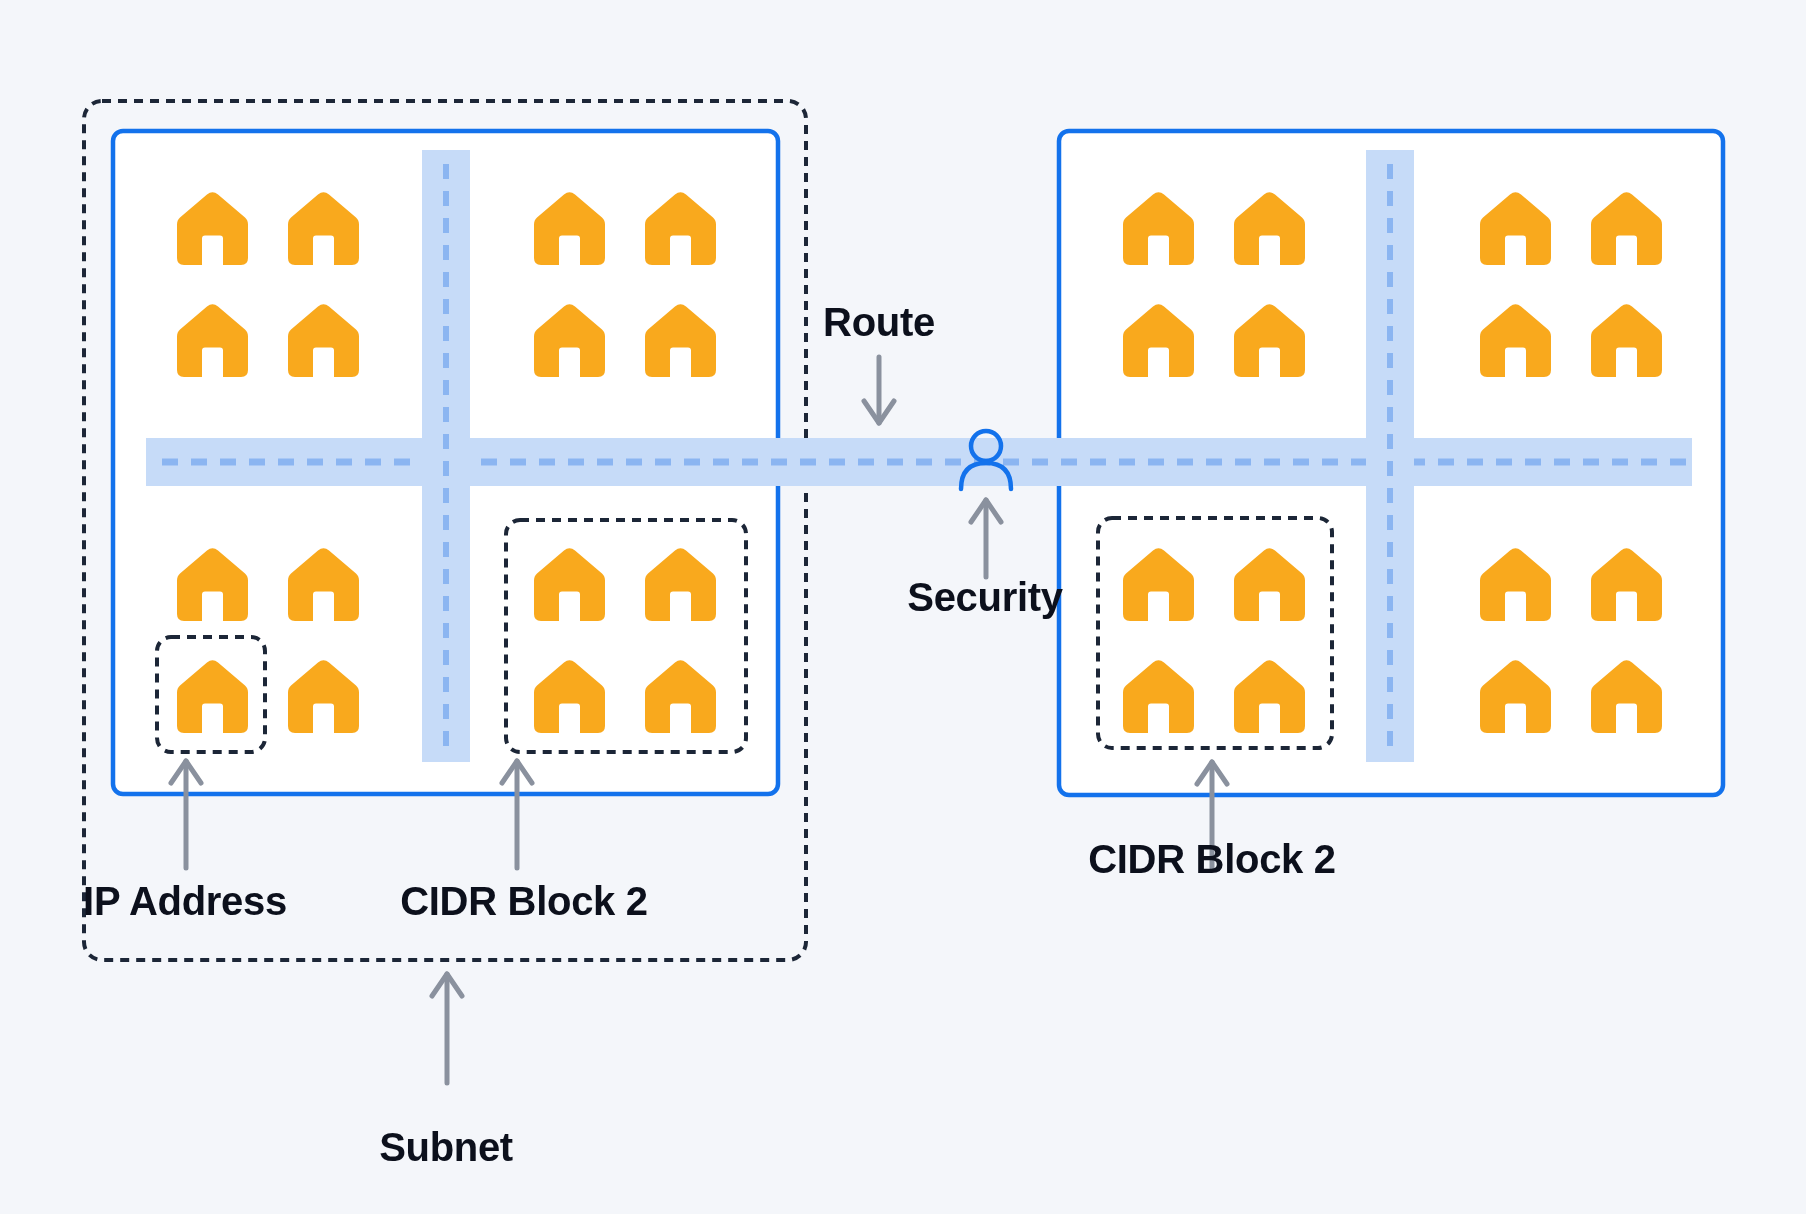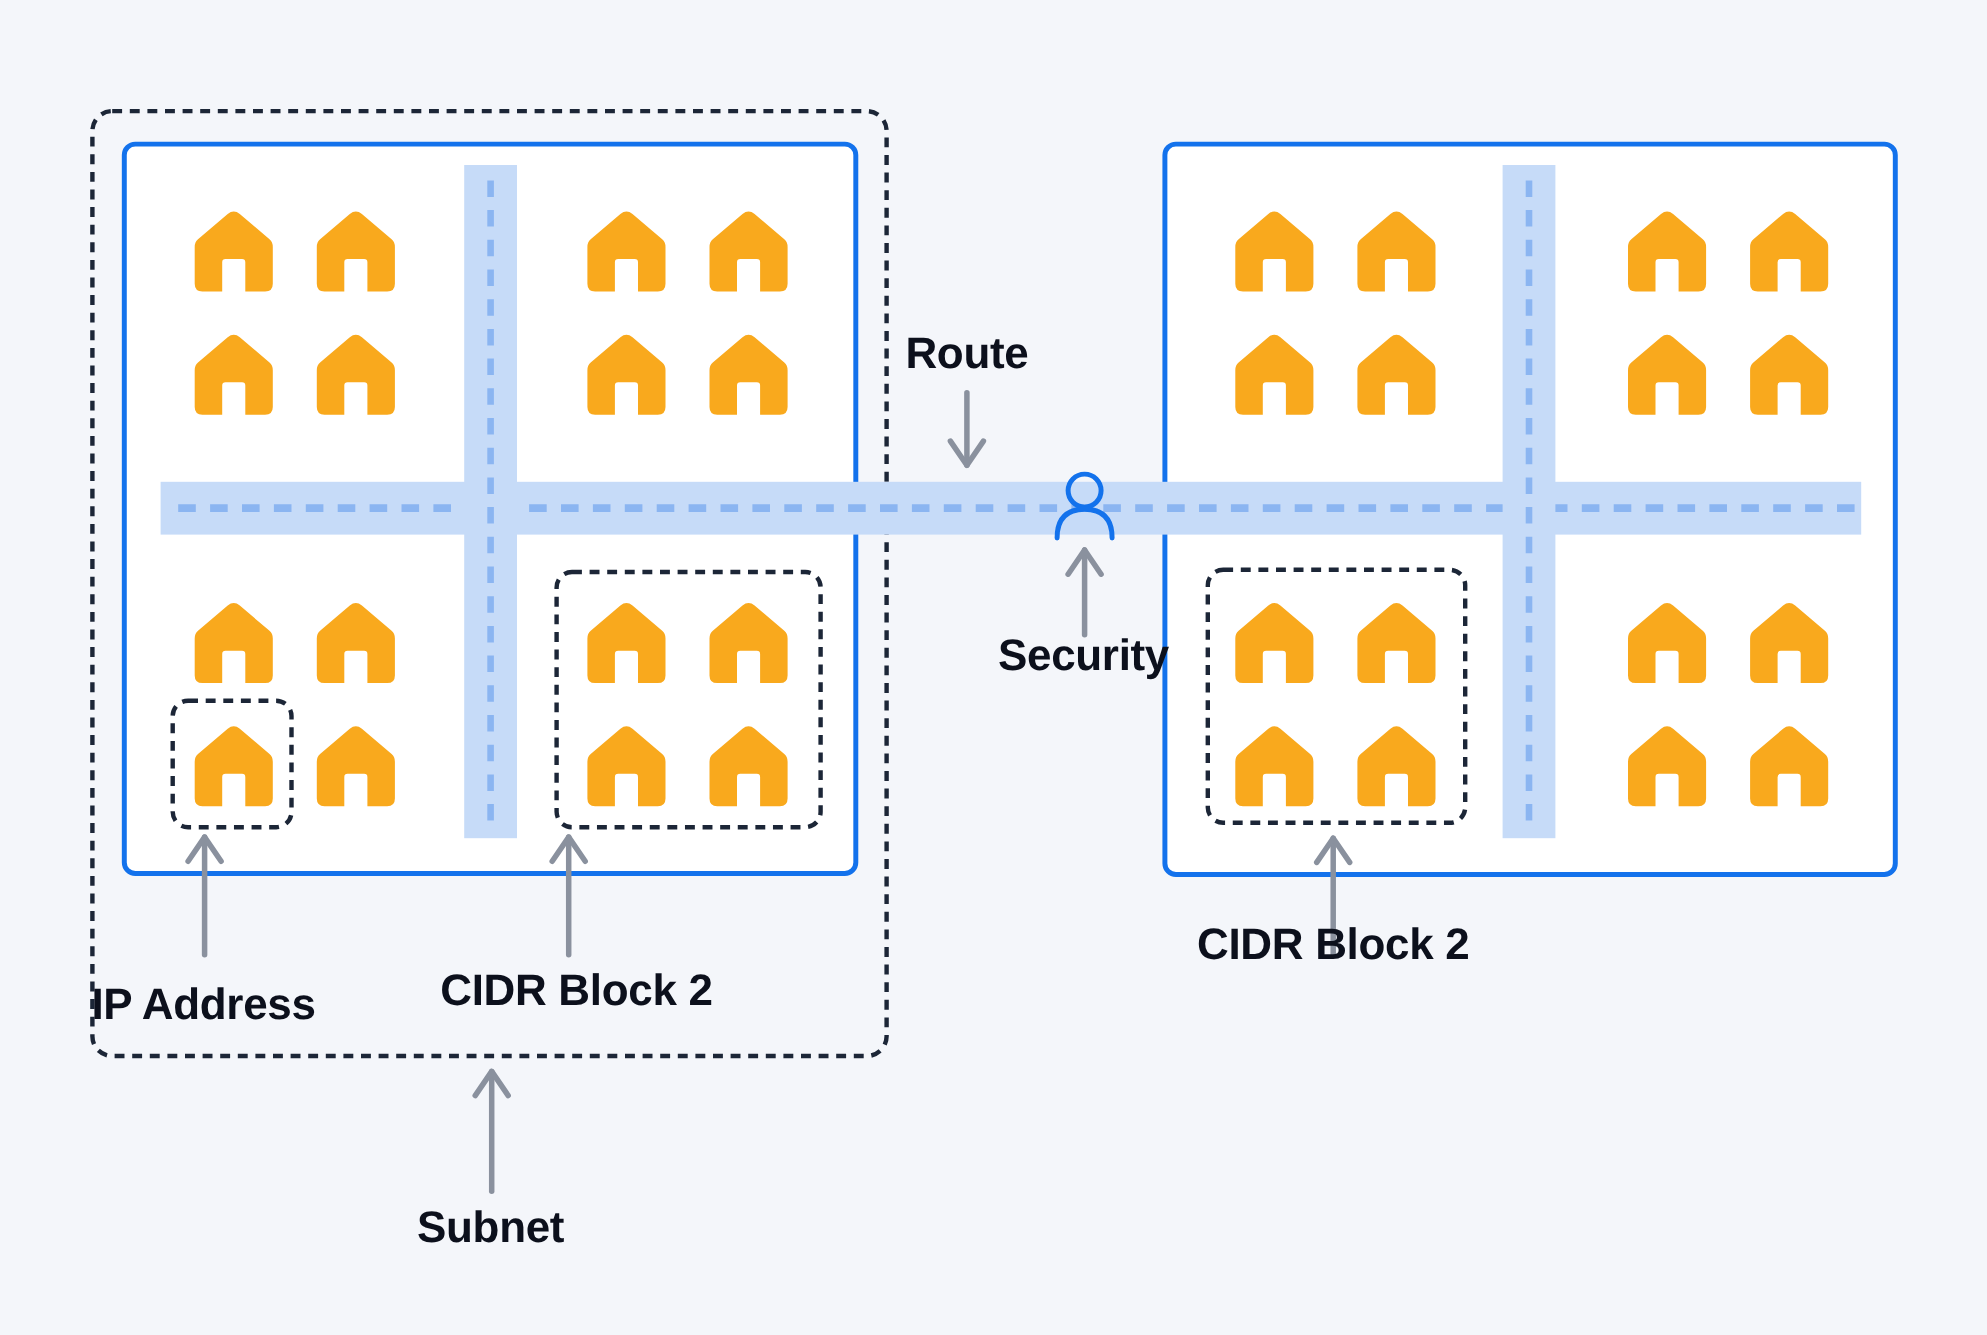--- a/index.html
+++ b/index.html
@@ -89,17 +89,17 @@
         <polyline points="1197,784 1212,762 1227,784"></polyline>
       </g>
       <g fill="none" stroke="#8A919E" stroke-width="5" stroke-linecap="round" stroke-linejoin="round">
         <line x1="447" y1="1083" x2="447" y2="974"></line>
         <polyline points="432,996 447,974 462,996"></polyline>
       </g>
     </svg>
 
   <div class="lbl" style="left:879px;  top:322px;">Route</div>
   <div class="lbl" style="left:985px;  top:597px;text-align:right;">Security</div>
-  <div class="lbl" style="left:185px;  top:901px;margin-top:13px;">IP Address</div>
+  <div class="lbl" style="left:185px;  top:901px;">IP Address</div>
   <div class="lbl" style="left:524px;  top:901px;">CIDR Block 2</div>
   <div class="lbl" style="left:1212px; top:859px;">CIDR Block 2</div>
-  <div class="lbl" style="left:446px;  top:1117px;text-align:center;">Subnet</div>
+  <div class="lbl" style="left:446px;  top:1147px;text-align:center;">Subnet</div>
 </div>
 
 </body></html>

